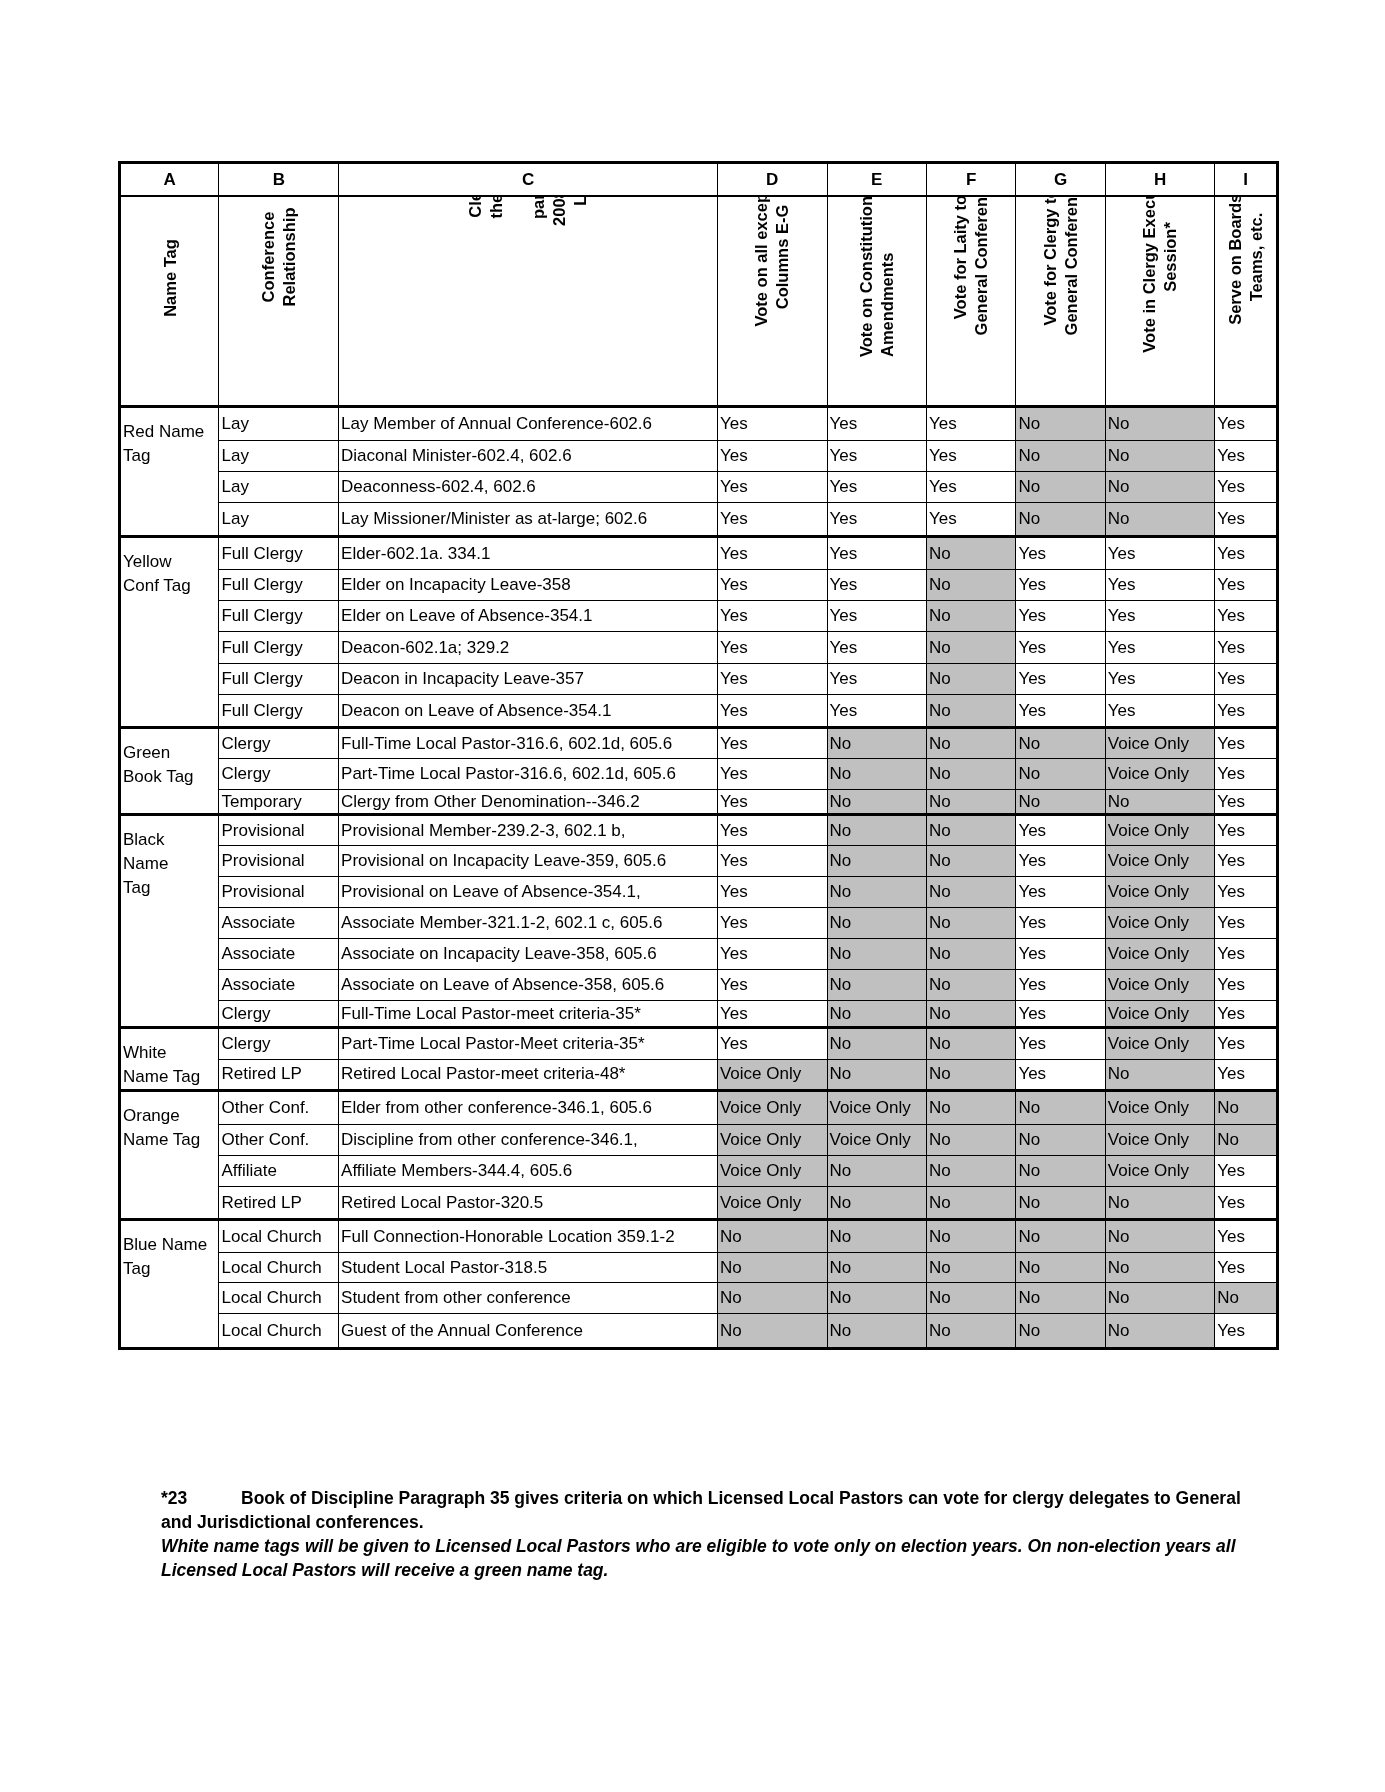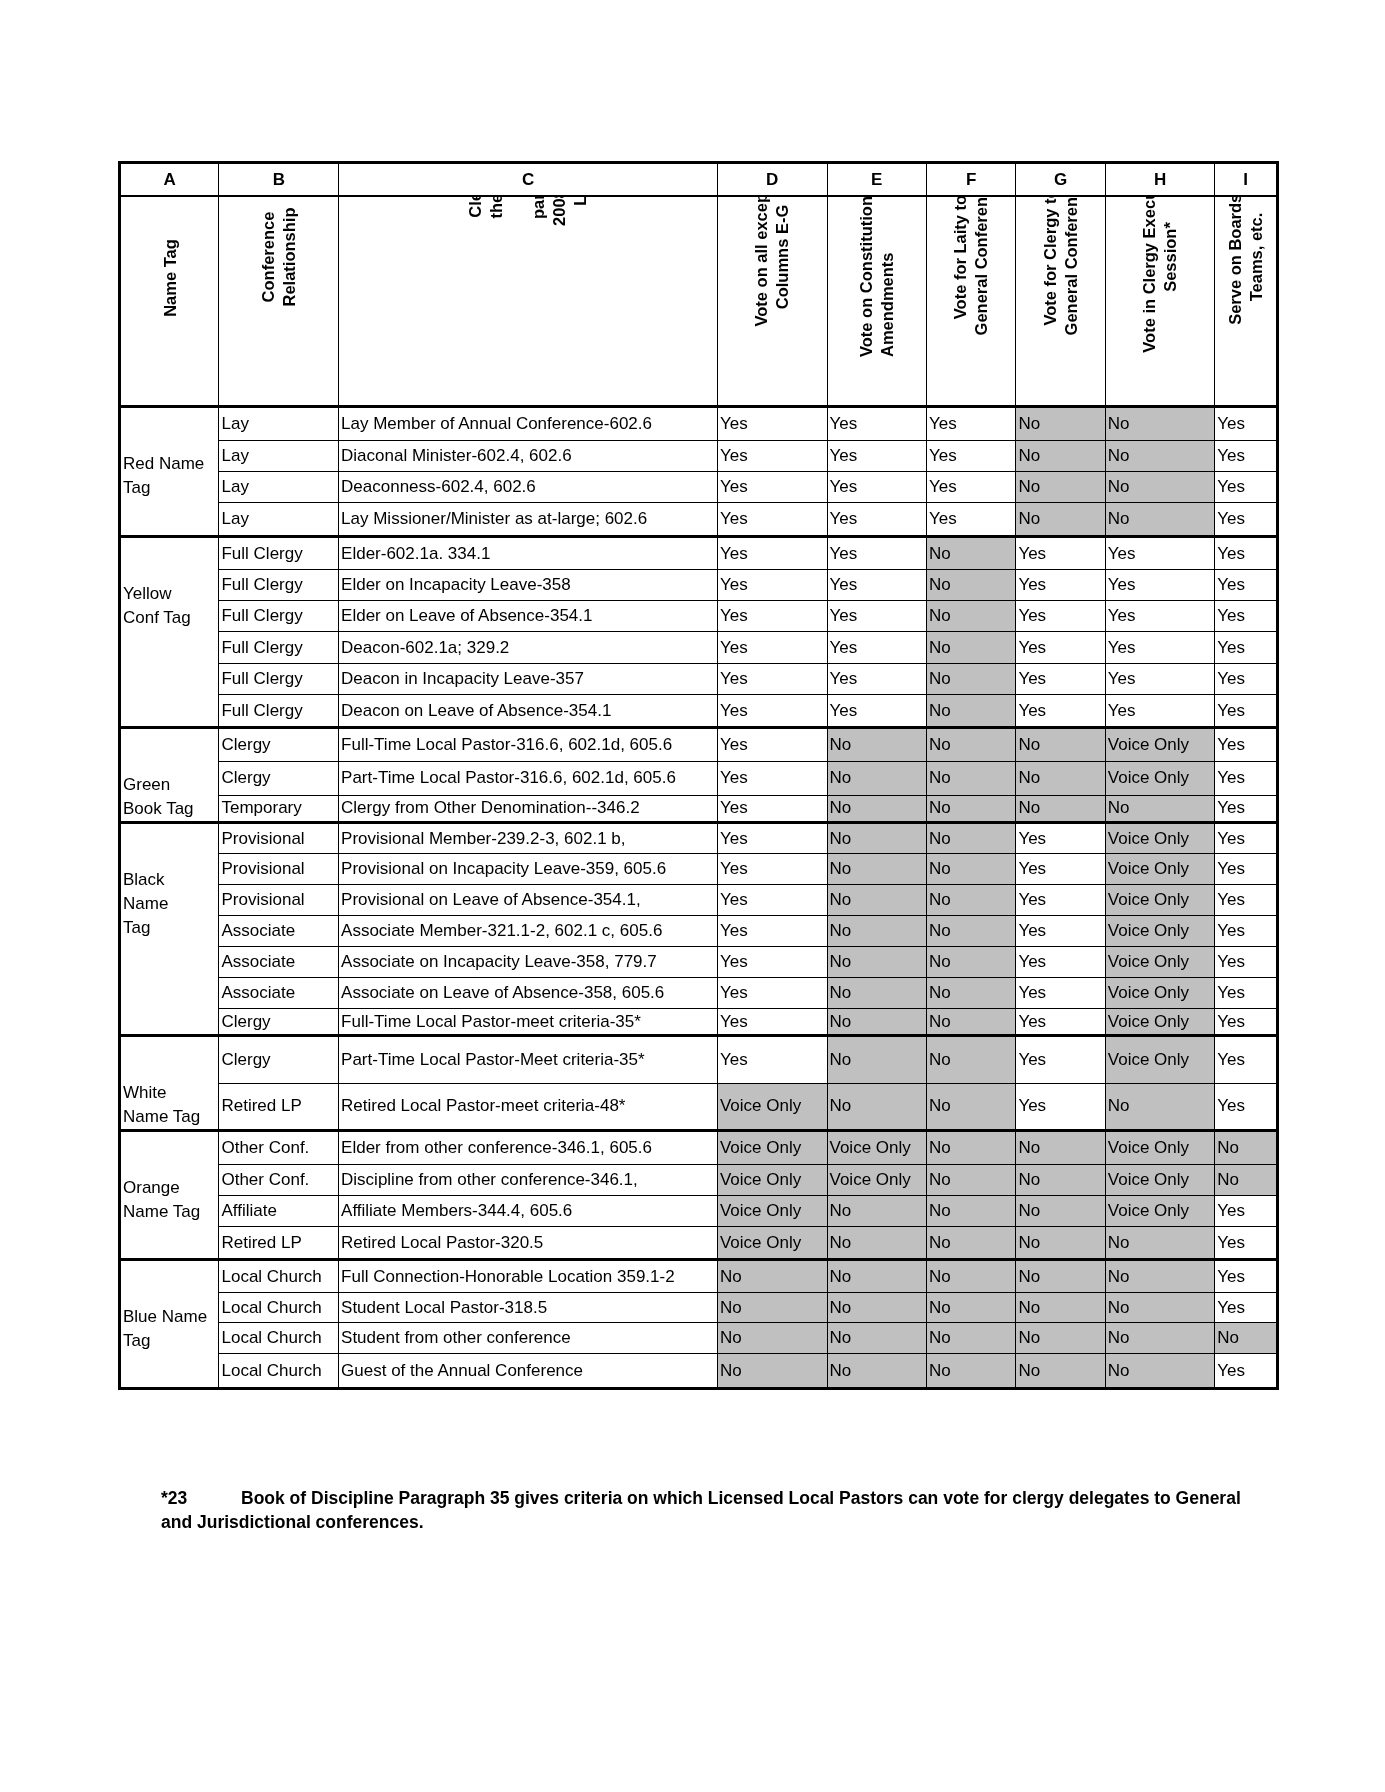--- a/index.html
+++ b/index.html
@@ -25,21 +25,21 @@
   }
   .rot {
     position: absolute; left: 50%; bottom: 6px;
     transform-origin: 0 0;
     transform: rotate(-90deg) translate(0, -50%);
     white-space: pre-line; text-align: center; font-weight: bold;
     font-size: 16.5px; line-height: 21px; width: 200px;
   }
   .rot.left { text-align: left; }
   #doc-table td.shade { background: #c0c0c0; }
-  #doc-table td.group-cell { vertical-align: top; padding-top: 44px; white-space: pre-line; line-height: 24px; }
+  #doc-table td.group-cell { vertical-align: top; padding-top: 12px; white-space: pre-line; line-height: 24px; }
   #doc-table tr.group-start td { border-top: 3px solid #000; }
   #footnote {
     position: absolute; left: 161px; top: 1486px; width: 1110px;
     font-size: 17.5px; font-weight: bold; line-height: 24px;
   }
   #footnote .fn-mark { display: inline-block; width: 80px; }
   #footnote .fn-italic { font-style: italic; }
 </style>
 </head>
 <body>
@@ -287,21 +287,21 @@
         <td>Associate Member-321.1-2, 602.1 c, 605.6</td>
         <td>Yes</td>
         <td class="shade" style="background: rgb(192, 192, 192);">No</td>
         <td class="shade" style="background: rgb(192, 192, 192);">No</td>
         <td>Yes</td>
         <td class="shade" style="background: rgb(192, 192, 192);">Voice Only</td>
         <td>Yes</td>
       </tr>
       <tr style="height: 31px;">
         <td>Associate</td>
-        <td>Associate on Incapacity Leave-358, 779.7</td>
+        <td>Associate on Incapacity Leave-358, 605.6</td>
         <td>Yes</td>
         <td class="shade" style="background: rgb(192, 192, 192);">No</td>
         <td class="shade" style="background: rgb(192, 192, 192);">No</td>
         <td>Yes</td>
         <td class="shade" style="background: rgb(192, 192, 192);">Voice Only</td>
         <td>Yes</td>
       </tr>
       <tr style="height: 31px;">
         <td>Associate</td>
         <td>Associate on Leave of Absence-358, 605.6</td>
@@ -428,13 +428,14 @@
         <td class="shade" style="background: rgb(192, 192, 192);">No</td>
         <td>Yes</td>
       </tr>
     </tbody>
 </table>
 
 <div id="footnote">
   <div>
     <span class="fn-mark">*23</span><span>Book of Discipline Paragraph 35 gives criteria on which Licensed Local Pastors can vote for clergy delegates to General and Jurisdictional conferences.</span>
   </div>
+  <div class="fn-italic">White name tags will be given to Licensed Local Pastors who are eligible to vote only on election years.  On non-election years all Licensed Local Pastors will receive a green name tag.</div>
 </div>
 
 </body></html>

